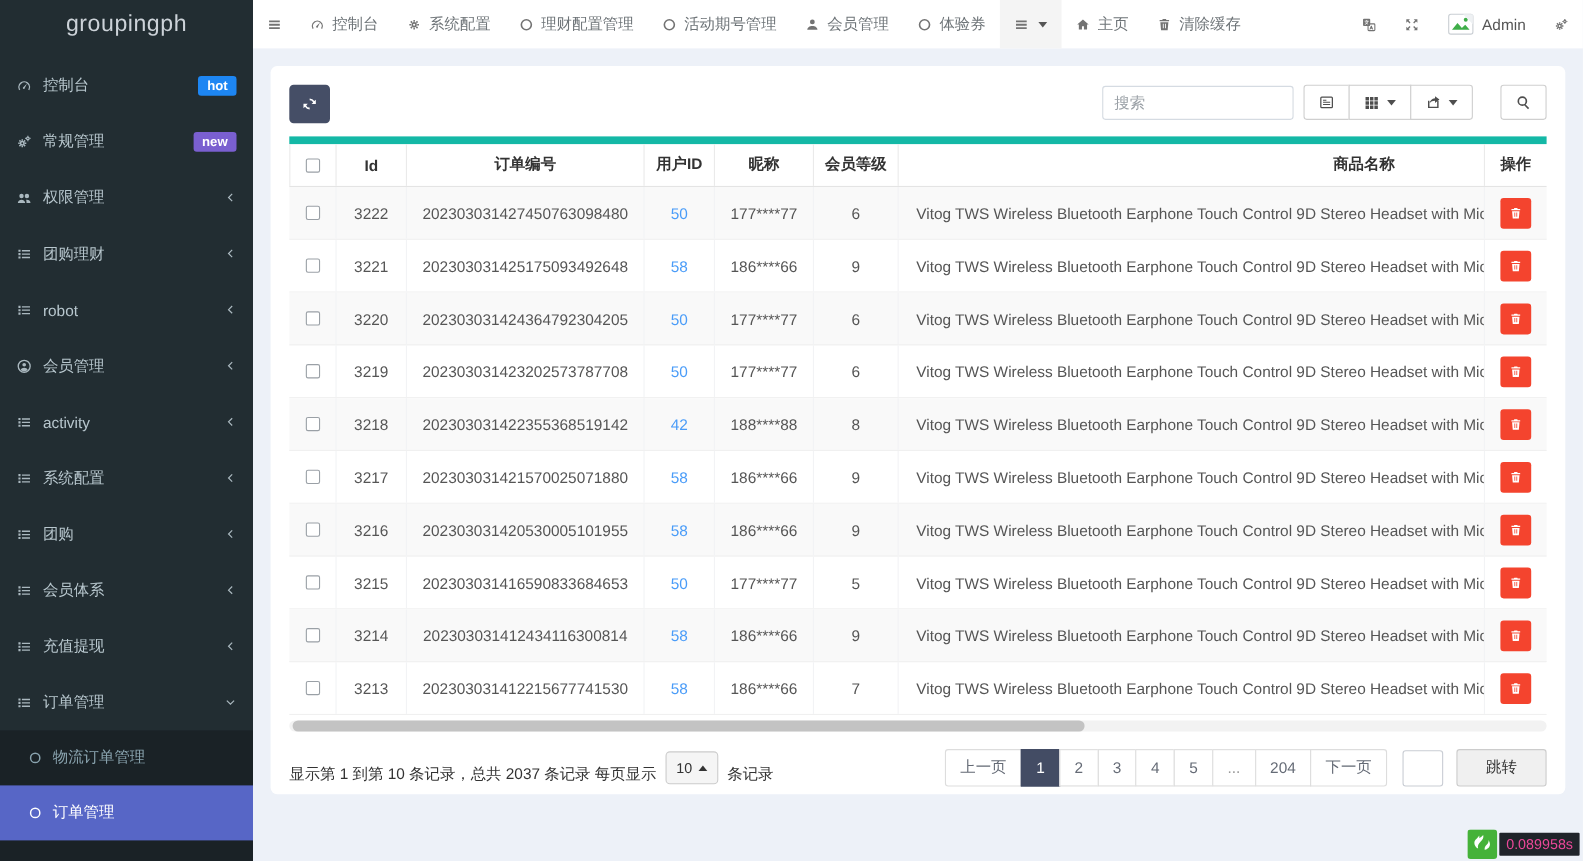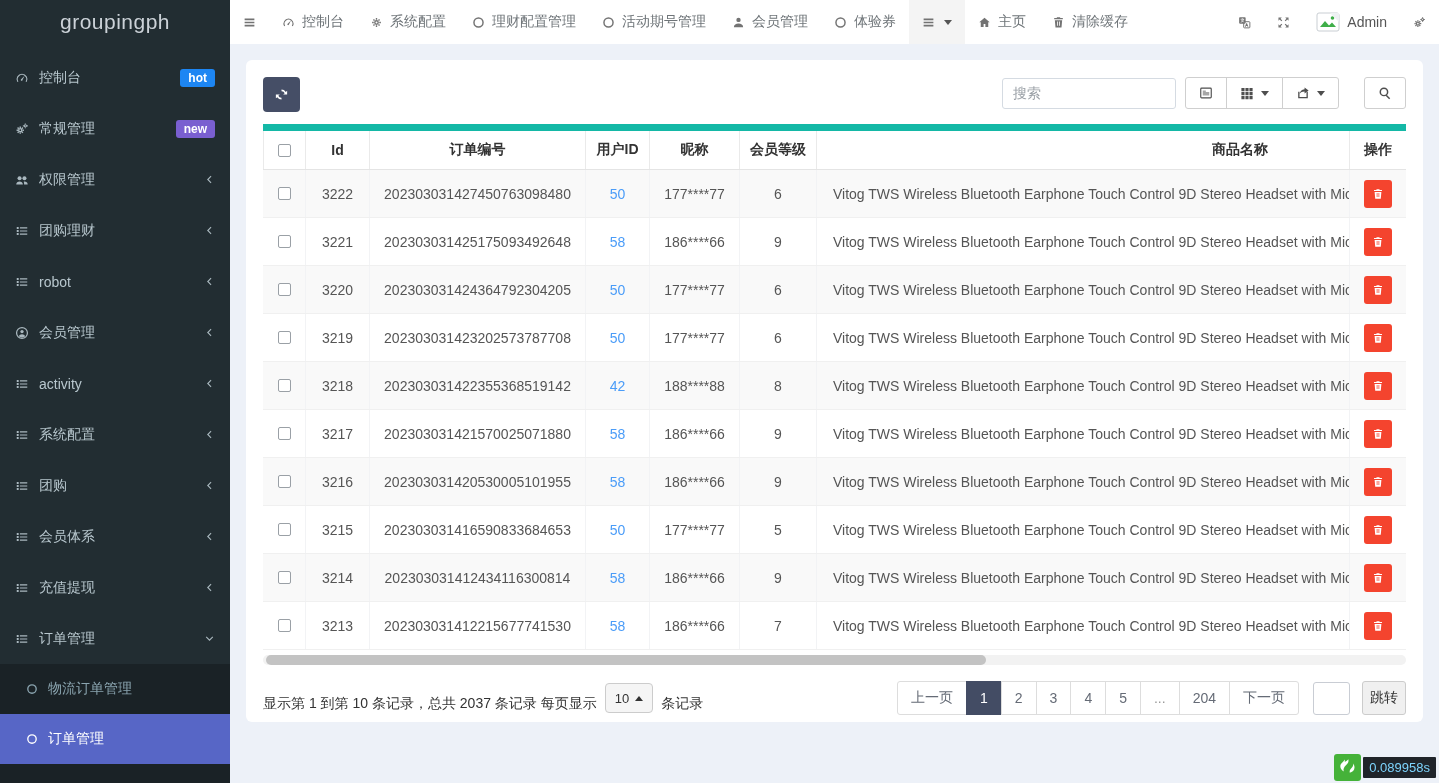--- a/index.html
+++ b/index.html
@@ -101,29 +101,29 @@
   .pag-right { margin-left:auto; display:flex; align-items:center; }
   .pages { display:flex; }
   .pg-btn { min-width:34px; height:34px; padding:0 13px; background:#fff; border:1px solid #ddd;
             color:#656b76; display:flex; align-items:center; justify-content:center; margin-left:-1px; cursor:pointer; }
   .pages .pg-btn:first-child { border-radius:3px 0 0 3px; margin-left:0; }
   .pages .pg-btn:last-child { border-radius:0 3px 3px 0; }
   .pg-btn.active { background:#434c64; border-color:#434c64; color:#fff; }
   .pg-btn.dots { color:#999; cursor:default; }
   .jump-input { width:37px; height:33px; border:1px solid #c9cdd4; border-radius:3px; margin-left:14px;
                 outline:none; padding:0 6px; font-size:14px; }
-  .btn-jump { margin-left:12px; height:34px; padding:0 7px; background:#f0f0f0; border:1px solid #ccc;
+  .btn-jump { margin-left:12px; height:34px; padding:0 26px; background:#f0f0f0; border:1px solid #ccc;
               border-radius:3px; color:#333; cursor:pointer; font-size:14px; }
 
   
   .timing { position:fixed; right:3px; bottom:2px; display:flex; align-items:center; }
   .tp-logo { width:27px; height:27px; background:#45b239; border-radius:3px; display:flex;
              align-items:center; justify-content:center; margin-right:2px; }
   .tp-logo svg { width:21px; height:21px; }
-  .tp-badge { background:#20242a; color:#7dd3fc; font-size:13px; padding:3px 6px; border-radius:1px; }
+  .tp-badge { background:#20242a; color:#ec4899; font-size:13px; padding:3px 6px; border-radius:1px; }
 </style>
 </head>
 <body>
 
 <aside class="sidebar">
   <div class="logo">groupingph</div>
   <nav class="side-menu" id="side-menu">
       <div class="side-item">
         <i class="ic">
           <svg viewBox="0 0 16 16" fill="currentColor">

